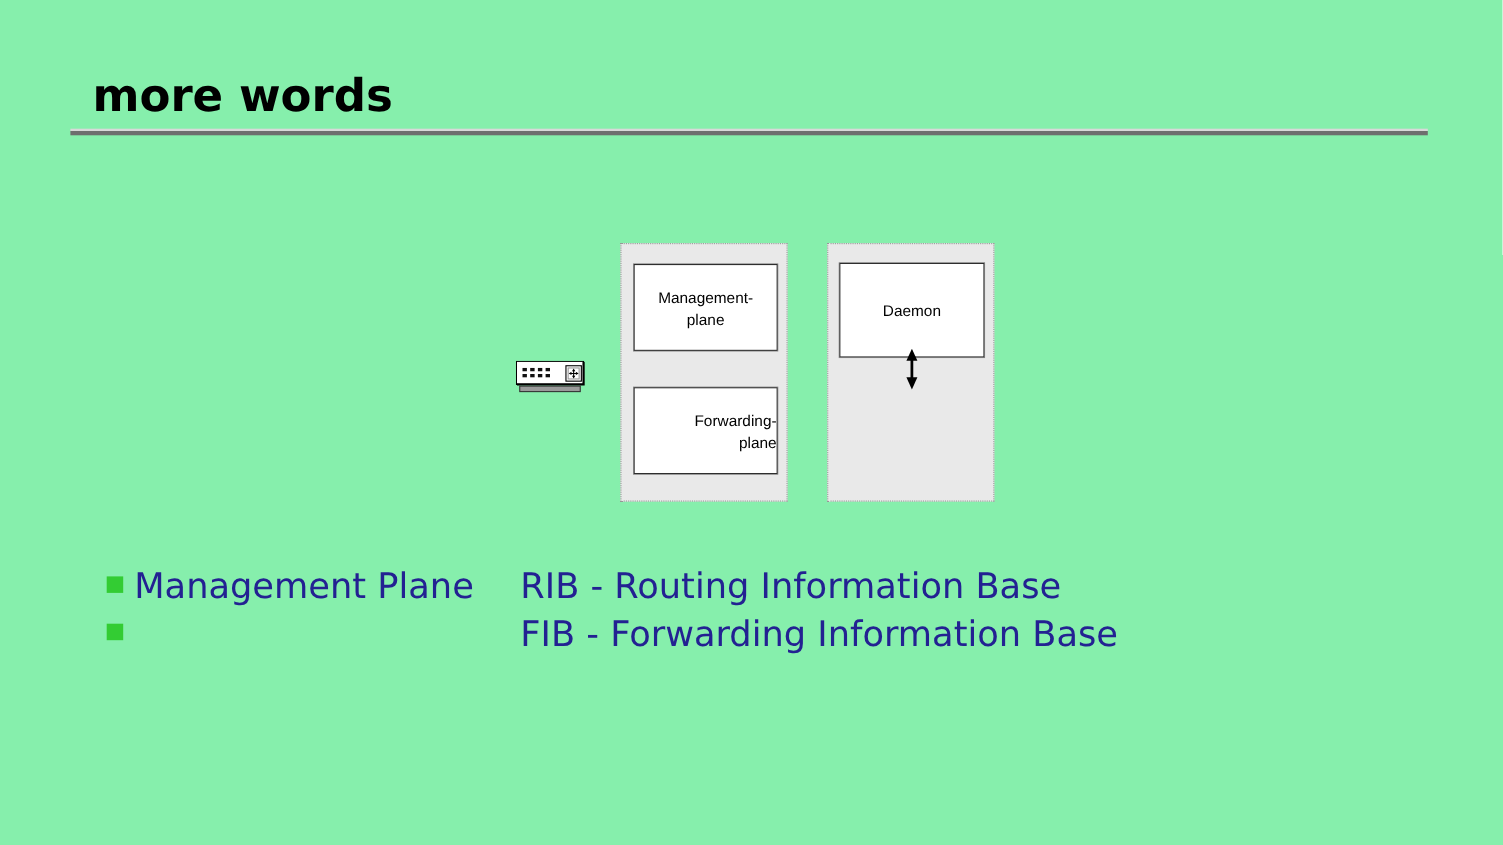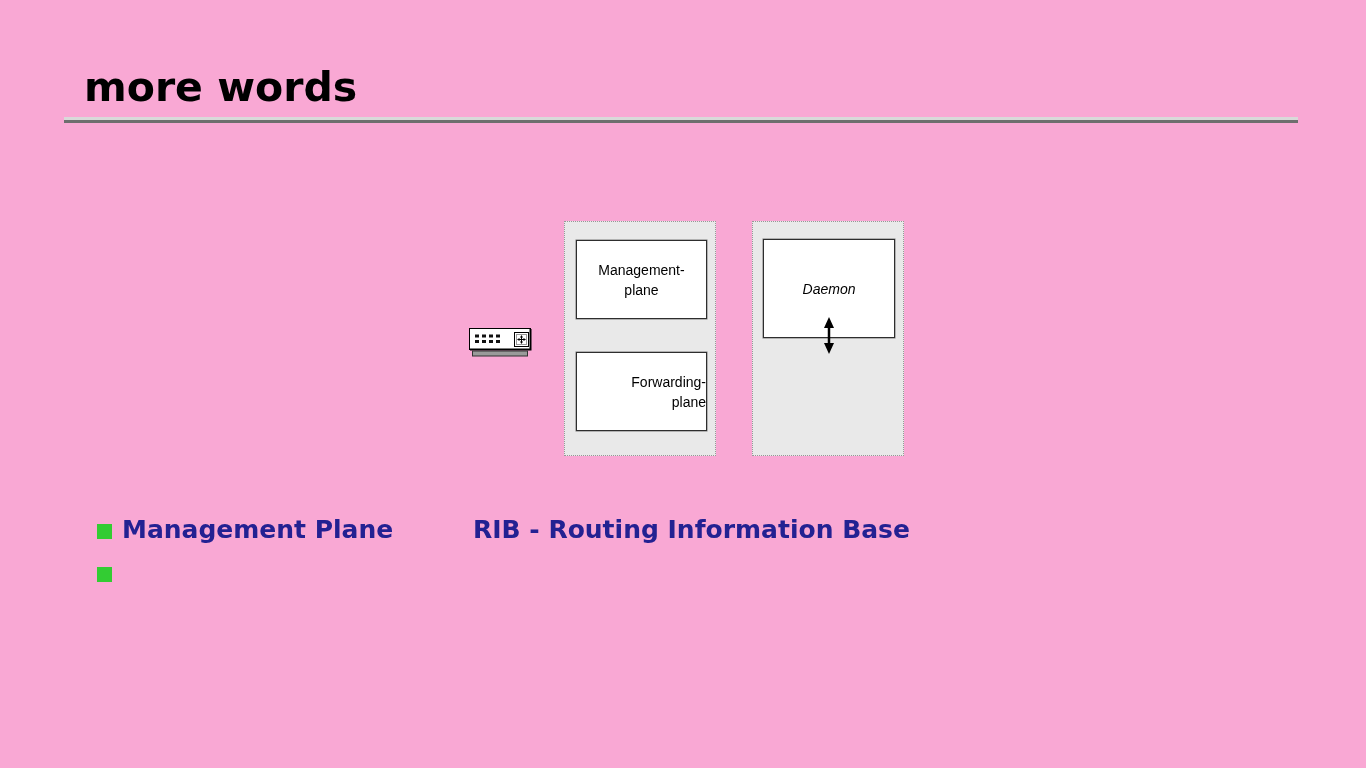--- a/index.html
+++ b/index.html
@@ -1,20 +1,20 @@
 <!DOCTYPE html>
 <html style="--bullet-green: #33cc33; --body-blue: #232192;"><head>
 <meta charset="utf-8">
 <style>
   html, body { margin: 0; padding: 0; background: #ffffff; }
   .slide {
     position: relative;
     width: 1366px;
     height: 768px;
-    background: #f9a8d4;
+    background: #86efac;
     overflow: hidden;
     font-family: "DejaVu Sans", sans-serif;
   }
 
   
   .slide-title {
     position: absolute;
     left: 84px;
     top: 64px;
     font-size: 41px;
@@ -57,21 +57,21 @@
     align-items: center;
     justify-content: center;
     text-align: center;
     font-family: "Liberation Sans", sans-serif;
     font-size: 14px;
     line-height: 20px;
     color: #000000;
   }
   .node-management { left: 576px; top: 240px; width: 131px; height: 79px; }
   .node-forwarding { left: 576px; top: 352px; width: 131px; height: 79px; align-items: flex-end; }
-  .node-daemon     { left: 763px; top: 239px; width: 132px; height: 99px; font-style: italic; }
+  .node-daemon     { left: 763px; top: 239px; width: 132px; height: 86px; }
   .node-routing    { left: 763px; top: 353px; width: 132px; height: 79px; }
 
   .arrow-wrap {
     position: absolute;
     left: 815px;
     top: 316px;
     width: 28px;
     height: 39px;
   }
 
@@ -88,22 +88,22 @@
     position: absolute;
     width: 15px;
     height: 15px;
     background: var(--bullet-green, #33cc33);
   }
   .bullet-square.b1 { left: 97px; top: 524px; }
   .bullet-square.b2 { left: 97px; top: 567px; }
 
   .body-text {
     position: absolute;
-    font-size: 25px;
-    font-weight: bold;
+    font-size: 32px;
+    font-weight: normal;
     color: var(--body-blue, #232192);
     line-height: 1;
     white-space: nowrap;
   }
   .bullet-label.l1 { left: 122px; top: 517px; }
   .bullet-label.l2 { left: 122px; top: 560px; }
   .def-label.d1    { left: 473px; top: 517px; }
   .def-label.d2    { left: 473px; top: 560px; }
 </style>
 </head>
@@ -169,14 +169,15 @@
         <polygon points="54.5,10 54.5,13 57,11.5"></polygon>
       </g>
     </svg>
   </div>
 
   <div class="bullet-square b1"></div>
   <div class="body-text bullet-label l1">Management Plane</div>
   <div class="bullet-square b2"></div>
 
   <div class="body-text def-label d1">RIB - Routing Information Base</div>
+  <div class="body-text def-label d2">FIB - Forwarding Information Base</div>
 
 </div>
 
 </body></html>

